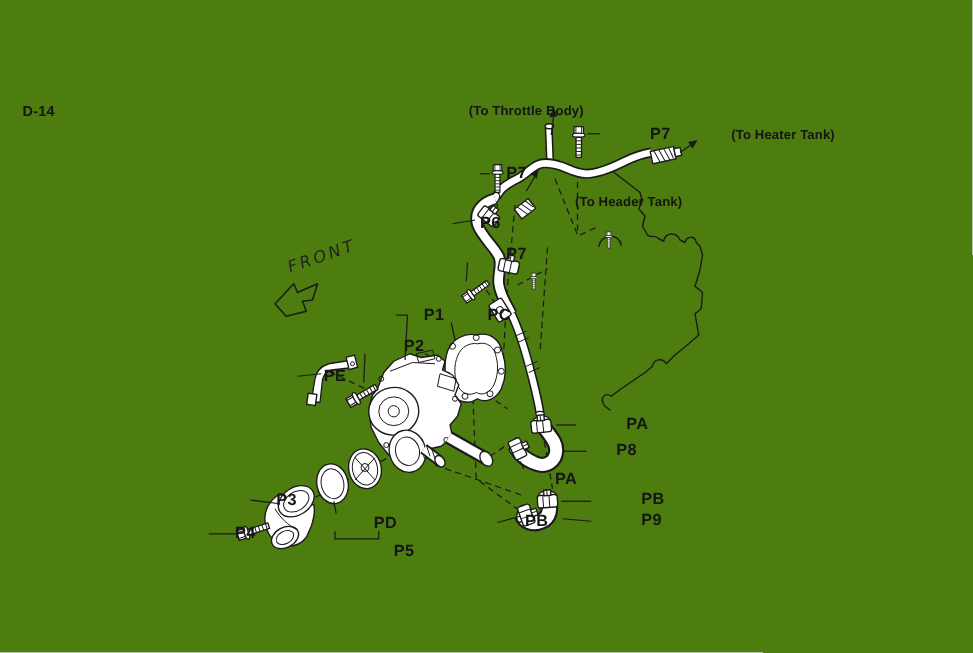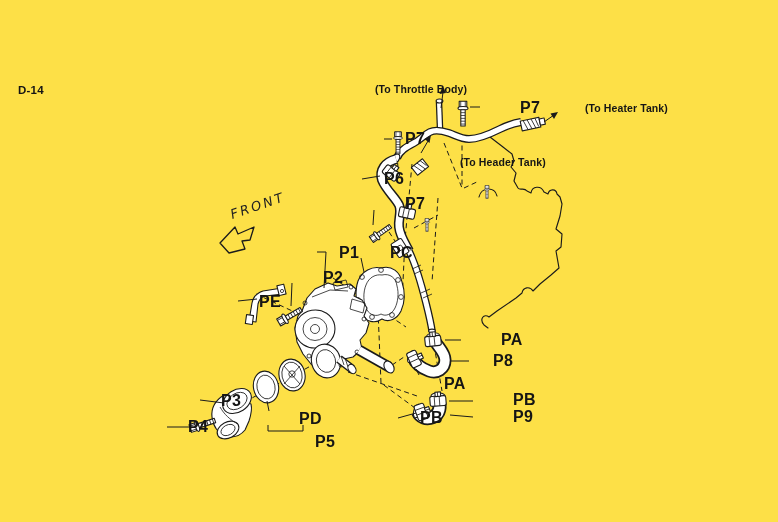--- a/index.html
+++ b/index.html
@@ -1,21 +1,21 @@
 <!DOCTYPE html>
 <html><head>
 <meta charset="utf-8">
 <style>
   html,body{margin:0;padding:0;background:#fff;}
-  #stage{position:relative;width:778px;height:522px;background:#fde047;overflow:hidden;
+  #stage{position:relative;width:778px;height:522px;background:#4d7c0f;overflow:hidden;
          font-family:"Liberation Sans",sans-serif;}
   #art{position:absolute;left:0;top:0;}
   #labels{position:absolute;left:0;top:0;width:778px;height:522px;pointer-events:none;}
   .lbl{position:absolute;color:#151515;white-space:nowrap;line-height:1;}
-  .part{font-weight:bold;font-size:16px;letter-spacing:.3px;padding-left:39px;}
+  .part{font-weight:bold;font-size:13px;letter-spacing:.3px;padding-left:39px;}
   .code{font-weight:bold;font-size:11.5px;letter-spacing:.2px;}
   .note{font-weight:bold;font-size:10.5px;letter-spacing:.1px;margin-left:24px;}
   .front{font-family:"DejaVu Sans",sans-serif;font-style:italic;font-weight:400;
          font-size:13px;letter-spacing:2.5px;color:#222;
          transform:rotate(-19deg);transform-origin:left bottom;}
   
   .ln{stroke:#1b1b1b;stroke-width:1.15;fill:none;stroke-linejoin:round;stroke-linecap:round;}
   .th{stroke:#1b1b1b;stroke-width:.8;fill:none;}
   .wf{stroke:#1b1b1b;stroke-width:1.1;fill:#ffffff;stroke-linejoin:round;}
   .dash{stroke:#1b1b1b;stroke-width:1;fill:none;stroke-dasharray:5 3.5;}

